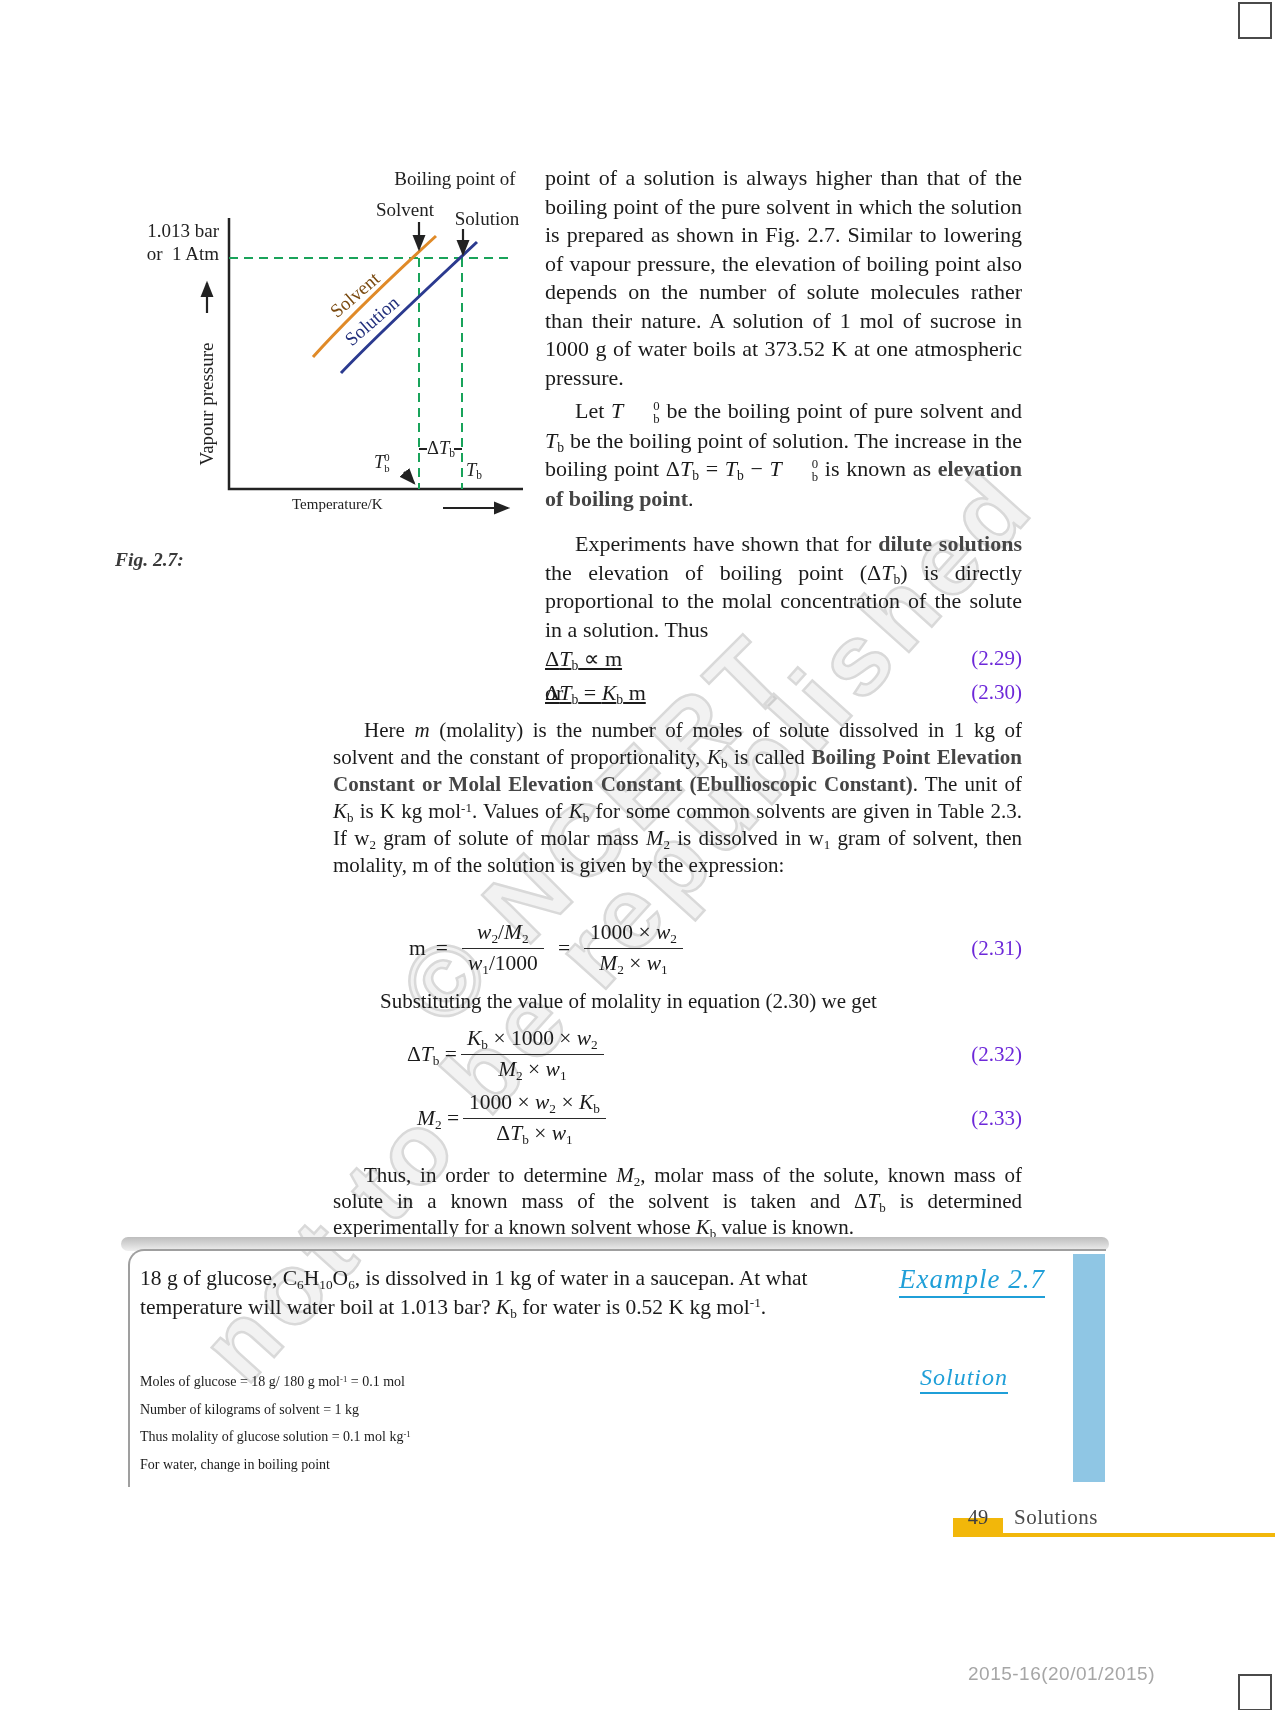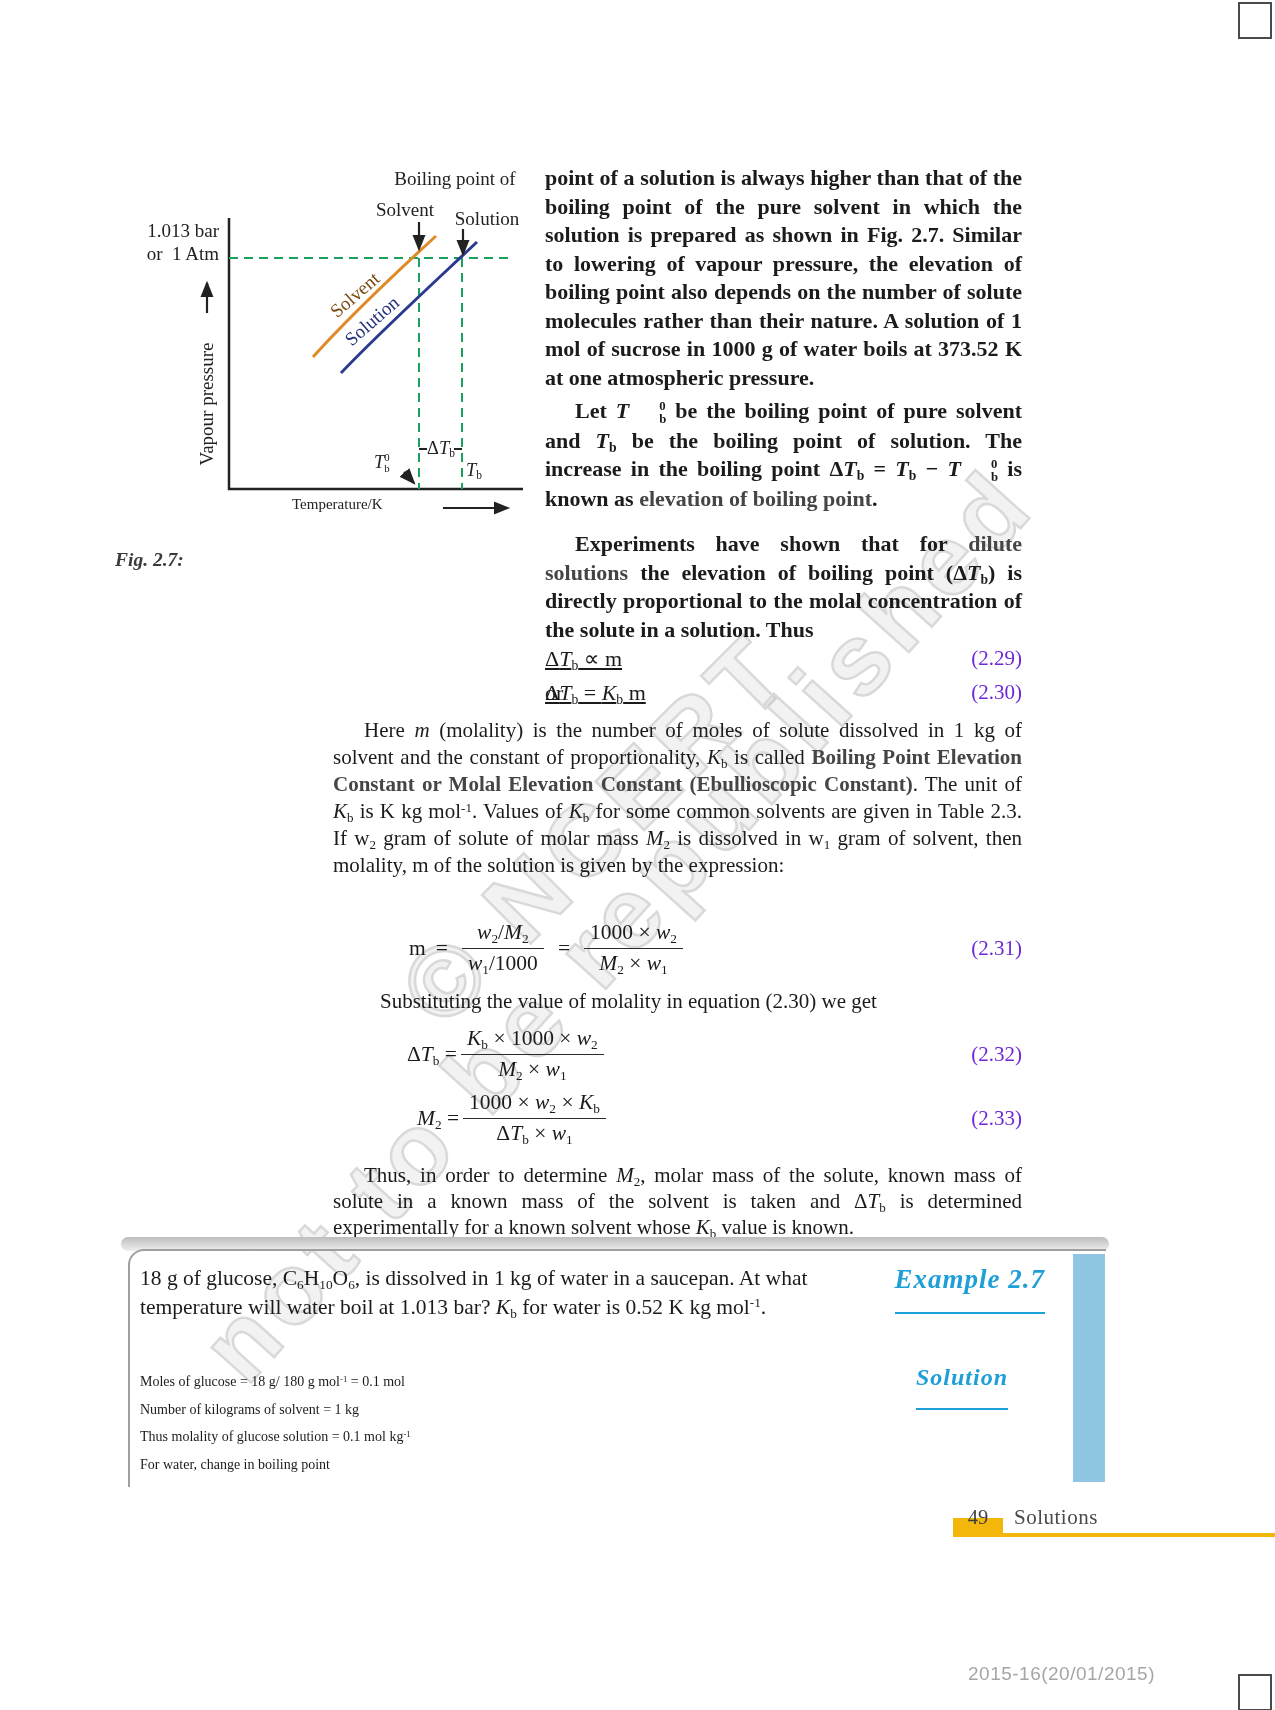--- a/index.html
+++ b/index.html
@@ -50,21 +50,21 @@
   .c-navy    { stroke:var(--curve-navy);   stroke-width:3; fill:none; }
   .arr       { stroke:#222; stroke-width:2.2; fill:none; }
   .tick      { stroke:#222; stroke-width:2; }
 
   
   .cap-label { left:115px; top:549px; font-size:19.5px; font-weight:bold; font-style:italic; color:#3a3a3a; }
   .cap-text  { left:207px; top:549px; width:307px; font-size:19.5px; font-style:italic;
                line-height:26px; text-align:justify; color:#2a2a2a; }
 
   
-  .rc { left:545px; width:477px; font-size:22px; line-height:28.5px; text-align:justify;font-weight:bold; }
+  .rc { left:545px; width:477px; font-size:22px; line-height:28.5px; text-align:justify; }
   .rc-p1 { top:164px; }
   .rc-p2 { top:397px; text-indent:30px; }
   .rc-p3 { top:530px; text-indent:30px; }
   .eqrow-s { left:545px; width:477px; font-size:22px; }
   .eq29 { top:646px; }
   .eq30 { top:680px; }
   .eqrow-s .pfx { position:absolute; left:0px; }
   .eqrow-s .f   { display:inline-block;text-decoration:underline; }
   .eqnum { position:absolute; right:0; font-size:21px; color:#6d28d9; }
 
@@ -86,22 +86,22 @@
   
   .ex-shadow { left:121px; top:1237px; width:988px; height:14px; border-radius:7px;
                background:linear-gradient(to bottom,#bdbdbd,#efefef); }
   .ex-box { left:128px; top:1249px; width:978px; height:238px;
             border-top:2.5px solid #9f9f9f; border-left:2.5px solid #9f9f9f;
             border-top-left-radius:16px; background:transparent; }
   .ex-bar { left:1073px; top:1254px; width:32px; height:228px; background:var(--example-bar-blue); }
   .ex-q   { left:140px; top:1264px; width:702px; font-size:21.5px; line-height:29px; }
   .ex-label { left:845px; top:1264px; width:200px; text-align:right; }
   .ex-label span, .sol-label span {
-      font-style:italic; font-weight:bold; color:var(--accent-cyan);
-      border-bottom:2.5px solid var(--accent-cyan); padding-bottom:18px; letter-spacing:1px; }
+      font-style:italic; font-weight:normal; color:var(--accent-cyan);
+      border-bottom:2.5px solid var(--accent-cyan); padding-bottom:2px; letter-spacing:1px; }
   .ex-label span { font-size:27px; }
   .sol-label { left:808px; top:1364px; width:200px; text-align:right; }
   .sol-label span { font-size:24px; }
   .sol-block { left:140px; top:1368px; width:760px; font-size:14px; line-height:27.6px; }
 
   
   .pg-rect { left:953px; top:1518px; width:50px; height:19px; background:var(--footer-yellow); }
   .pg-num  { left:953px; top:1506px; width:50px; text-align:center; font-size:20.5px; color:#3f3f3f; z-index:2; }
   .pg-sec  { left:1014px; top:1505px; font-size:21px; color:#4a4a4a; letter-spacing:0.5px; }
   .pg-line { left:1003px; top:1533px; width:272px; height:4px; background:var(--footer-yellow); }

